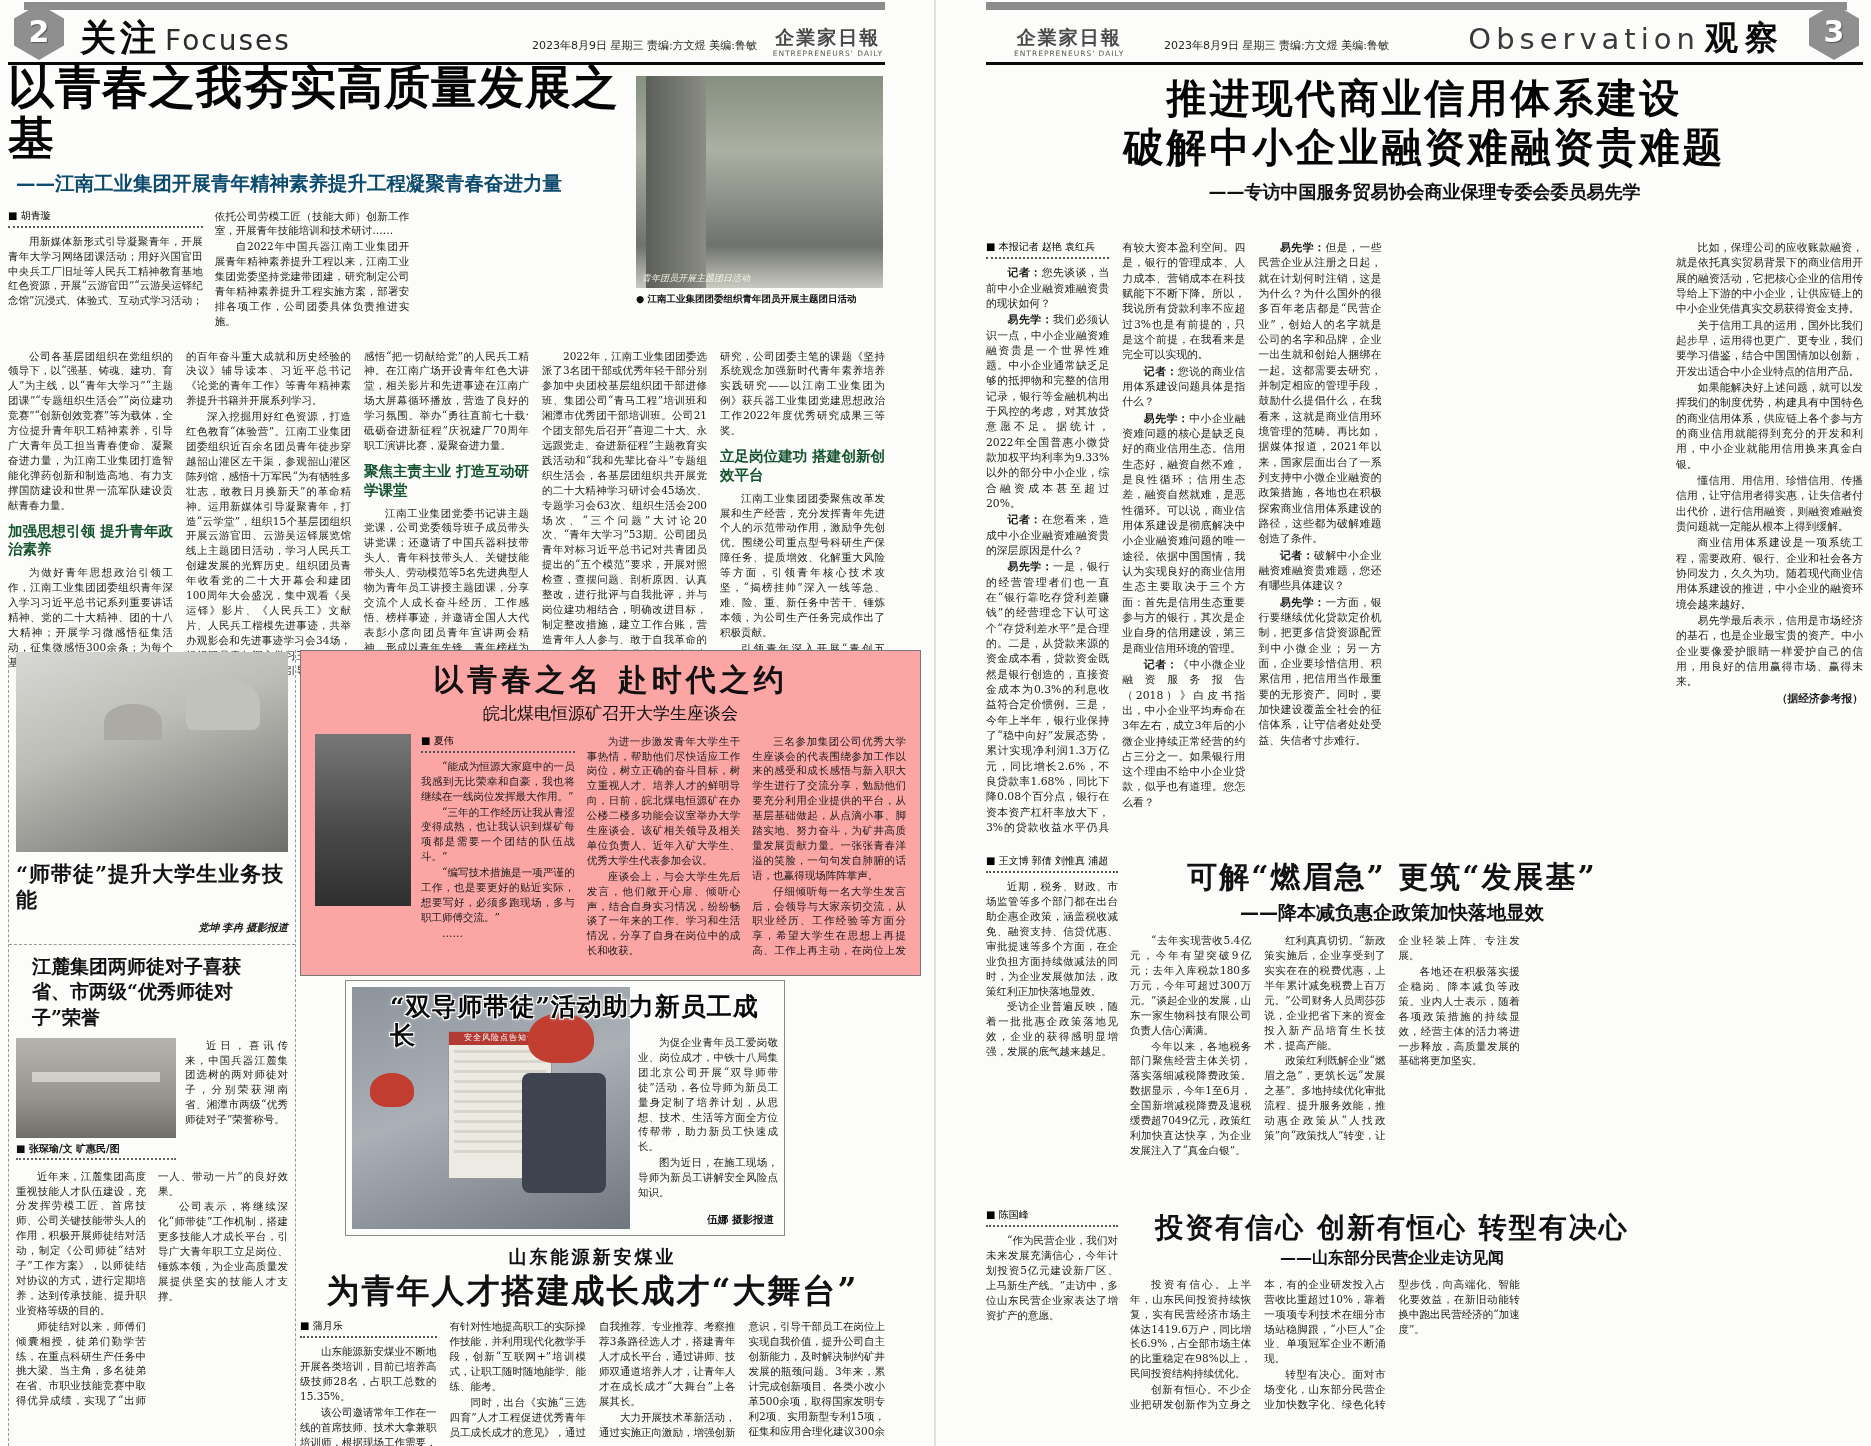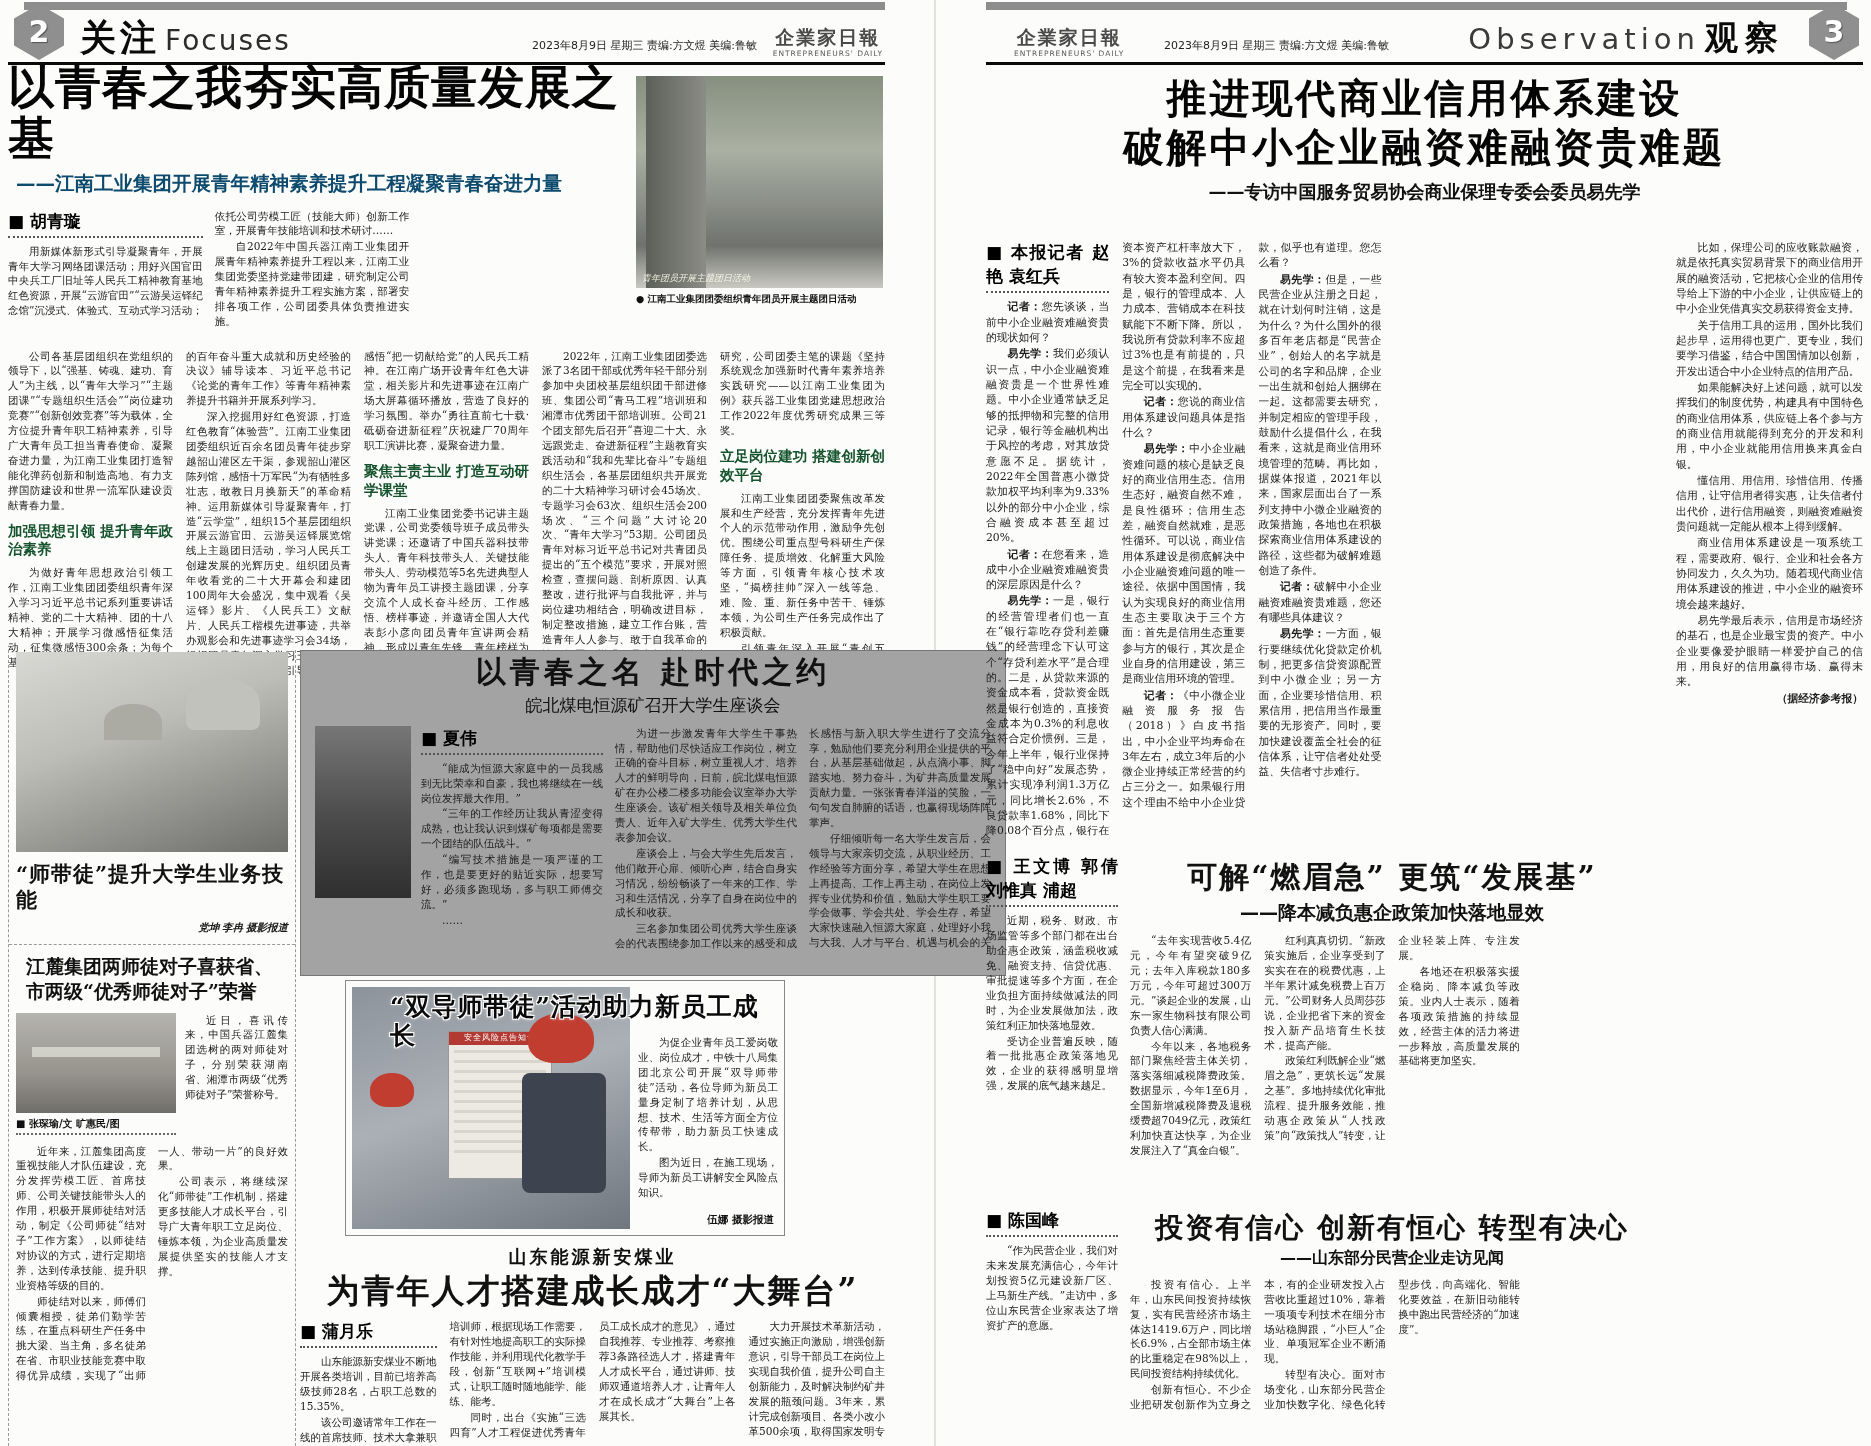--- a/index.html
+++ b/index.html
@@ -34,21 +34,21 @@
   .phead.l .logo{right:2px;}
   .phead.r .logo{left:28px;}
   .logo-cn{font:700 19px/1 "DejaVu Serif",serif;letter-spacing:2px;color:#4a4a4a;}
   .logo-en{font-size:7.5px;letter-spacing:1px;color:#5a5a5a;margin-top:2px;}
 
   
   .bodytext{font-family:"DejaVu Serif",serif;font-size:10.5px;line-height:1.42;text-align:justify;color:#1b1b1b;}
   .bodytext p{margin:0 0 1px;text-indent:2em;}
   .bodytext p.subhead{font-family:"DejaVu Sans",sans-serif;font-weight:900;font-size:14.5px;line-height:1.3;
                       text-indent:0;margin:9px 0 6px;color:#14532d;}
-  .bodytext p.byl{font-family:"DejaVu Sans",sans-serif;font-weight:700;font-size:17px;text-indent:0;
+  .bodytext p.byl{font-family:"DejaVu Sans",sans-serif;font-weight:400;font-size:10px;text-indent:0;
                   border-bottom:2px dotted #555;padding-bottom:3px;margin-bottom:6px;color:#000;}
   .bodytext p.credit{text-align:right;font-weight:700;text-indent:0;font-family:Liberation Sans, sans-serif;}
   .qlead{font-family:"DejaVu Sans",sans-serif;font-weight:700;}
   .cols{column-fill:auto;overflow:hidden;}
 
   
   .photo{position:relative;background:#9a9a96;overflow:hidden;}
   .photo .wm{position:absolute;left:6px;bottom:5px;font:italic 9px/1 "DejaVu Serif",serif;color:rgba(255,255,235,.9);}
   .photo1{background:linear-gradient(180deg,#86907f 0%,#aab0a2 35%,#8b8f88 60%,#6f726d 80%,#c9c9c2 100%);}
   .photo1:before{content:"";position:absolute;left:10px;top:0;width:60px;height:100%;background:linear-gradient(90deg,#5d5f5a,#8a8c85);}
@@ -75,29 +75,29 @@
   .band1{margin-top:12px;width:608px;height:128px;column-count:3;column-gap:12px;}
   .band2{margin-top:12px;width:877px;height:330px;column-count:5;column-gap:13px;}
 
   
   .left-rail{position:absolute;left:0;top:650px;width:288px;height:796px;box-sizing:border-box;padding:2px 7px;
              border-left:1px dashed #999;border-right:1px dashed #999;}
   .photo2{width:100%;height:200px;}
   .st-h{margin:9px 0 6px;font:900 21px/1.25 "DejaVu Serif",serif;letter-spacing:1px;}
   .st-text p{font-style:italic;}
   .rail-div{border-top:1px dashed #999;margin:10px -7px 9px;}
-  .jl-h{margin:0 10px 8px;font:900 19px/1.32 "DejaVu Serif",serif;}
+  .jl-h{margin:0 16px 8px;font:900 19px/1.32 "DejaVu Serif",serif;}
   .jl-row{display:grid;grid-template-columns:160px 1fr;gap:9px;}
   .photo4{width:160px;height:100px;}
   .jl-byl{font:700 10px/1.3 "DejaVu Sans",sans-serif;border-bottom:2px dotted #666;padding:4px 0 3px;}
   .jl-cols{margin-top:9px;column-count:2;column-gap:12px;height:266px;}
 
   
-  .yq-box{position:absolute;left:292px;top:650px;width:706px;height:326px;border:1px solid #777;
-          box-sizing:border-box;padding:4px 14px 8px;background:#a3a3a3;}
+  .yq-box{position:absolute;left:292px;top:650px;width:621px;height:326px;border:1px solid #777;
+          box-sizing:border-box;padding:12px 14px 8px;background:#fca5a5;}
   .yq-h1{margin:0;font:900 30px/1.15 "DejaVu Serif",serif;text-align:center;letter-spacing:4px;}
   .yq-h2{margin:4px 0 0;font:500 17px/1.3 "DejaVu Sans",sans-serif;text-align:center;}
   .yq-body{margin-top:10px;display:grid;grid-template-columns:96px 1fr;gap:10px;}
   .photo3{width:96px;height:172px;}
   .yq-cols{column-count:3;column-gap:12px;height:228px;}
 
   
   .sd-box{position:absolute;left:337px;top:980px;width:440px;height:256px;border:1px solid #888;
           box-sizing:border-box;background:#fcfcfa;}
   .sd-h{position:absolute;left:44px;top:12px;right:6px;margin:0;z-index:3;font:900 25px/1.15 "DejaVu Serif",serif;

